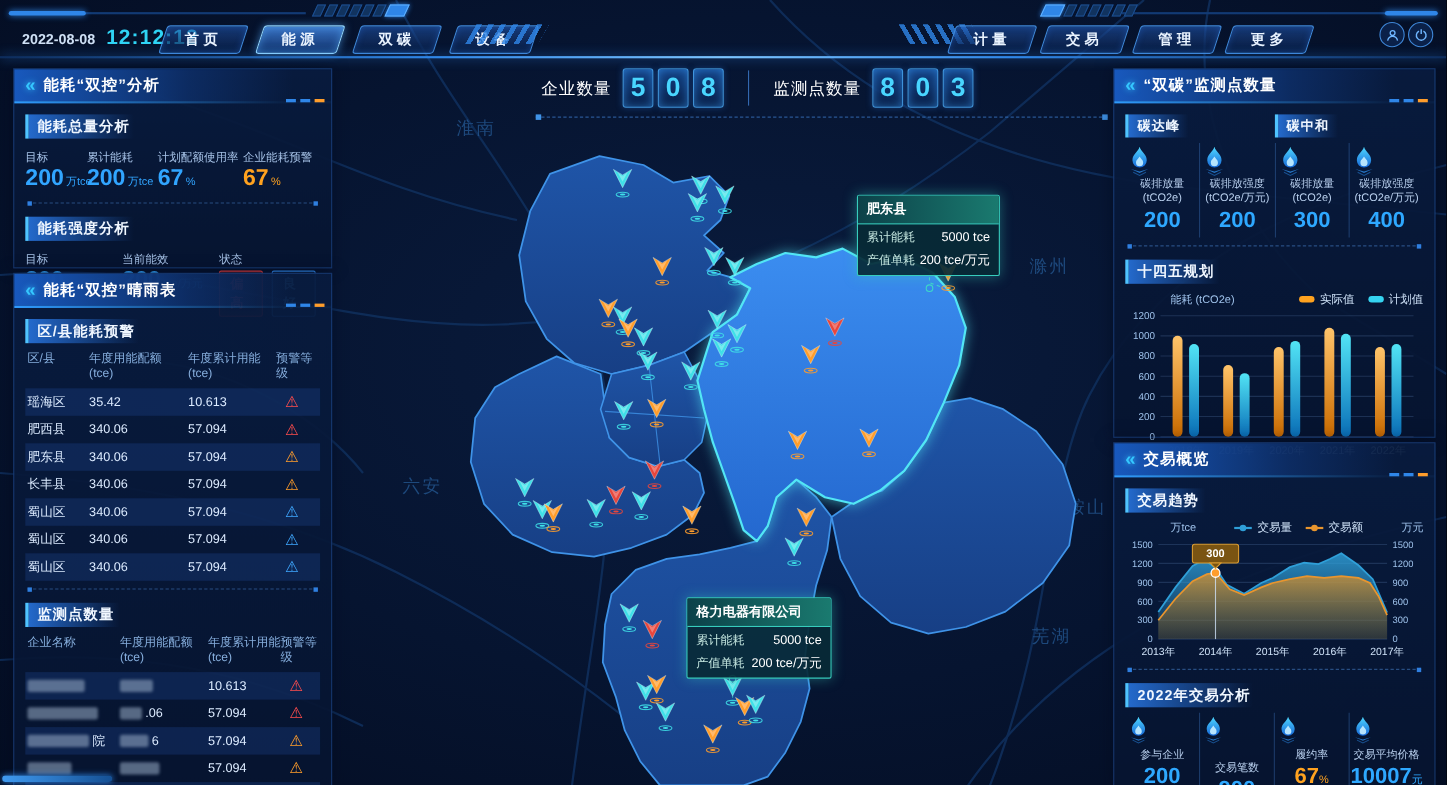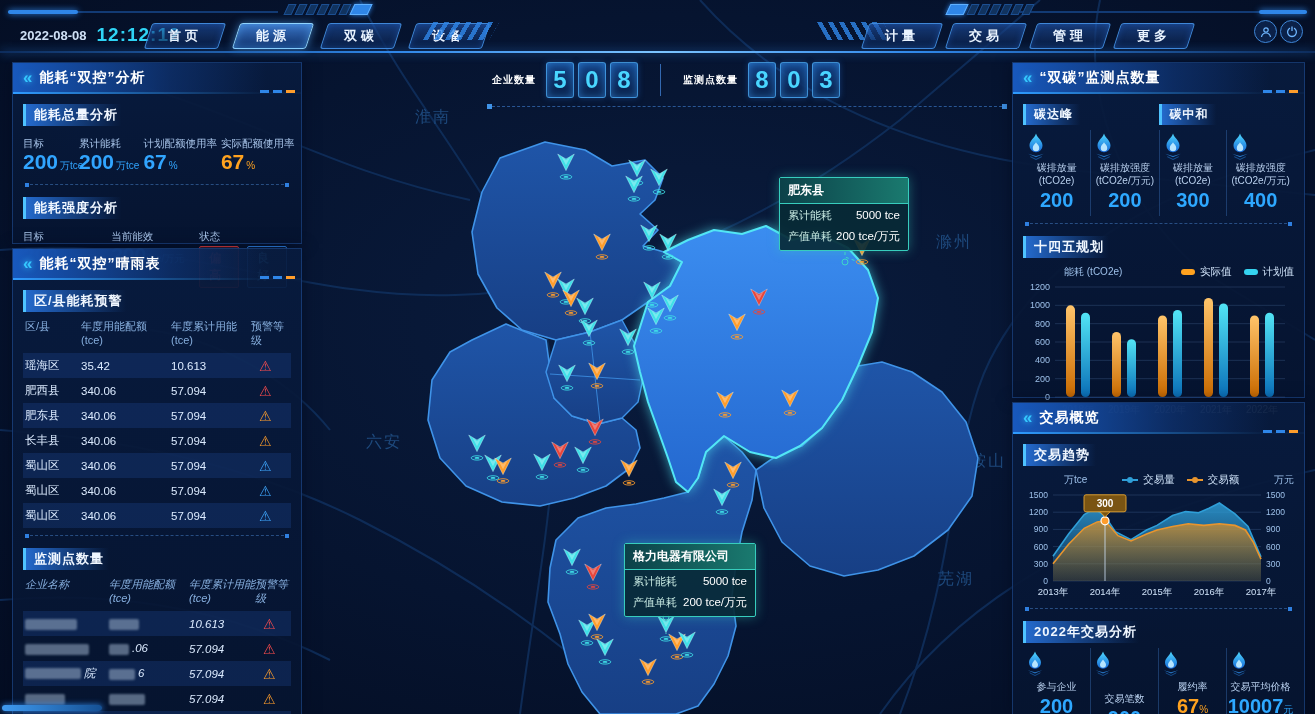--- a/index.html
+++ b/index.html
@@ -69,32 +69,32 @@
   .stat .vl.orange{color:#ffa21f;}
   .stat .un{font-size:10px;font-weight:normal;margin-left:2px;}
   .badges{display:flex;gap:8px;margin-top:2px;}
   .badge{font-size:12px;font-weight:bold;padding:3px 9px;border:1px solid;border-radius:2px;letter-spacing:1px;}
   .badge.red{color:#ff5252;border-color:#e03c3c;background:rgba(224,60,60,.15);box-shadow:inset 0 0 6px rgba(224,60,60,.3);}
   .badge.blue{color:#4db4ff;border-color:#2f86e8;background:rgba(47,134,232,.08);}
   
   .gtable{width:100%;font-size:11.5px;}
   .gtable .trow{display:grid;align-items:center;min-height:23px;padding:1px 2px;}
   .gtable.district .trow{grid-template-columns:56px 90px 80px 40px;}
-  .gtable.enterprise .trow{grid-template-columns:84px 80px 66px 36px;font-style:italic;}
+  .gtable.enterprise .trow{grid-template-columns:84px 80px 66px 36px;}
   .gtable .thead{color:#86aedd;font-size:11px;white-space:pre-line;line-height:1.25;min-height:32px;align-items:flex-start;padding-top:3px;}
   .gtable .trow:nth-child(even){background:rgba(33,82,165,.26);}
   .gtable .c{color:#dcebff;}
   .warn{font-size:14px;font-weight:bold;text-align:left;padding-left:8px;}
   .warn.red{color:#ff4d4d;} .warn.orange{color:#ff9d2b;} .warn.blue{color:#3fa8ff;}
   .mask{display:inline-block;height:11px;border-radius:2px;background:rgba(155,175,200,.55);
     filter:blur(1.3px);vertical-align:middle;margin-right:3px;}
   
   .stats-bar{position:absolute;left:492px;top:62px;z-index:8;display:flex;align-items:center;gap:22px;}
   .sb-group{display:flex;align-items:center;gap:10px;}
-  .sb-label{font-size:10px;font-weight:bold;color:#fff;letter-spacing:1px;}
+  .sb-label{font-size:15px;font-weight:normal;color:#fff;letter-spacing:1px;}
   .digits{display:flex;gap:4px;}
   .digit{width:26px;height:34px;display:flex;align-items:center;justify-content:center;
     font-size:24px;font-weight:bold;color:#49d6ff;border:1px solid rgba(80,180,255,.75);border-radius:3px;
     background:linear-gradient(180deg,rgba(22,74,148,.85),rgba(8,30,70,.95));
     box-shadow:inset 0 0 9px rgba(60,160,255,.55),0 0 6px rgba(40,120,230,.35);}
   .sb-div{width:1px;height:32px;background:rgba(70,140,230,.7);}
   .dash-under{position:absolute;left:487px;top:106px;width:520px;z-index:8;
     border-top:1px dashed rgba(70,140,230,.55);}
   .dash-under:before,.dash-under:after{content:"";position:absolute;top:-3px;width:5px;height:5px;background:#3f93e8;}
   .dash-under:before{left:0;} .dash-under:after{right:0;}
@@ -338,21 +338,21 @@
           <i></i>
           <i></i>
         </span>
       </div>
     <div class="p-body">
       <div class="tag">能耗总量分析</div>
       <div class="stat-row" id="total-stats">
           <div class="stat" style="width: 52px;"><span class="lb">目标</span><span class="vl">200<span class="un">万tce</span></span></div>
           <div class="stat" style="width: 62px;"><span class="lb">累计能耗</span><span class="vl">200<span class="un">万tce</span></span></div>
           <div class="stat" style="width: 78px;"><span class="lb">计划配额使用率</span><span class="vl">67<span class="un">%</span></span></div>
-          <div class="stat" style="width: 76px;"><span class="lb">实际配额使用率</span><span class="vl orange">67<span class="un">%</span></span></div>
+          <div class="stat" style="width: 76px;"><span class="lb">企业能耗预警</span><span class="vl orange">67<span class="un">%</span></span></div>
         </div>
       <div class="dsep"></div>
       <div class="tag">能耗强度分析</div>
       <div class="stat-row" id="intensity-stats">
           <div class="stat" style="width: 96px;"><span class="lb">目标</span><span class="vl">200<span class="un">tce/万元</span></span></div>
           <div class="stat" style="width: 96px;"><span class="lb">当前能效</span><span class="vl">200<span class="un">tce/万元</span></span></div>
           <div class="stat"><span class="lb">状态</span><div class="badges">
               <span class="badge red">偏高</span>
               <span class="badge blue">良好</span>
             </div></div>

